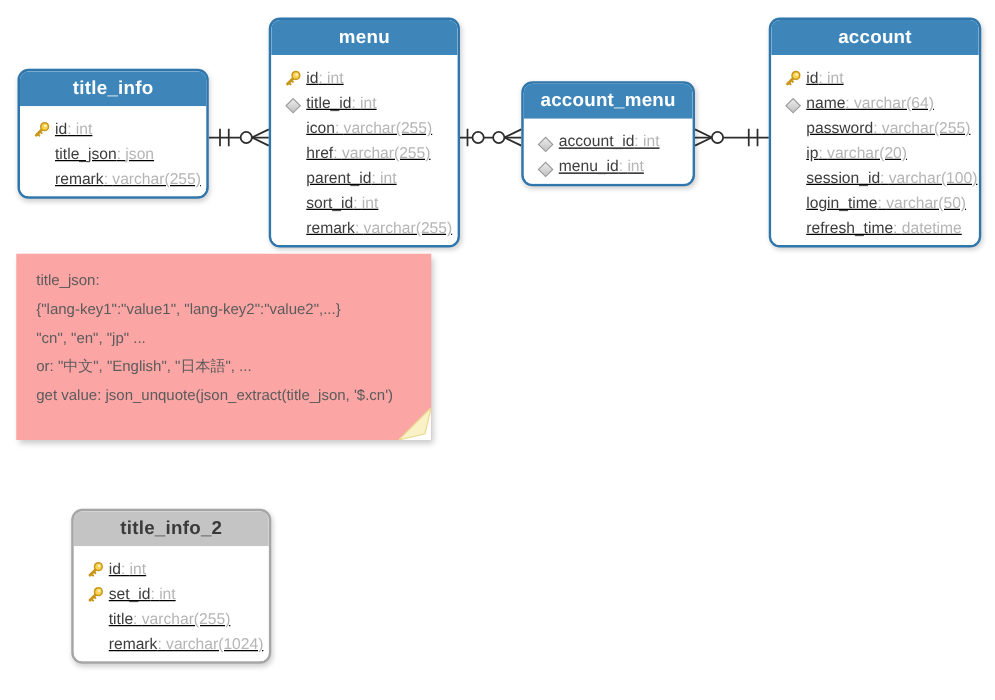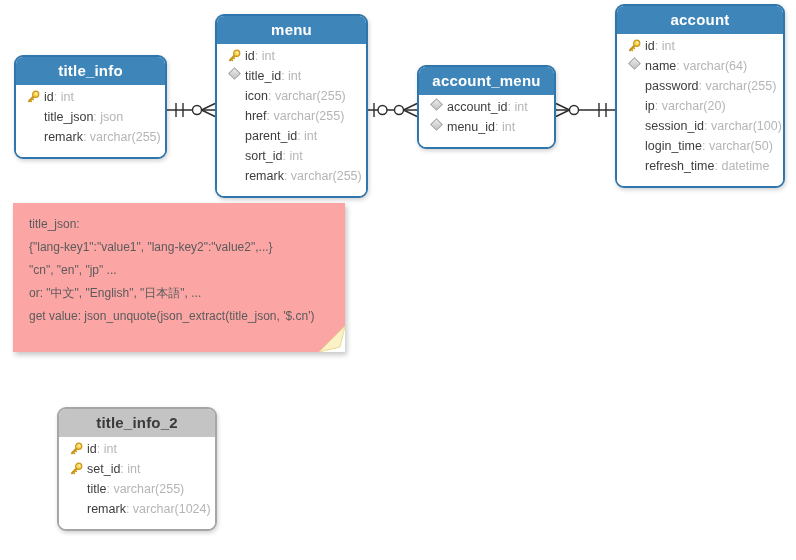--- a/index.html
+++ b/index.html
@@ -7,21 +7,21 @@
   .canvas{position:relative;width:796px;height:560px;background:#ffffff;overflow:hidden;}
 
   
   .tbl{position:absolute;background:#ffffff;border:2px solid #2f76ac;border-radius:9px;
        box-shadow:1px 2px 4px rgba(0,0,0,0.18);overflow:hidden;box-sizing:border-box;}
   .tbl .hd{background:#3e86ba;color:#ffffff;text-align:center;font-size:15px;font-weight:bold;
            padding:5px 4px 6px;letter-spacing:0.2px;}
   .tbl.gray{border-color:#a6a6a6;}
   .tbl.gray .hd{background:#c4c4c4;color:#3a3a3a;}
   .bd{padding:5px 4px 7px 7px;background:#ffffff;}
-  .row{display:flex;align-items:flex-start;height:20px;white-space:nowrap;font-size:12.5px;}
+  .row{display:flex;align-items:flex-end;height:20px;white-space:nowrap;font-size:12.5px;text-decoration:underline;}
   .ric{width:21px;min-width:21px;display:flex;align-items:center;justify-content:center;}
   .cname{color:#3d3d3d;}
   .ctype{color:#b5b5b5;}
   .ctype::before{content:": ";}
   .dmd{width:7px;height:7px;background:linear-gradient(135deg,#ececec,#c2c2c2);
        border:1px solid #9b9b9b;transform:rotate(45deg);}
 
   
   .connectors{position:absolute;left:0;top:0;pointer-events:none;}
 
@@ -152,21 +152,21 @@
       <div class="row">
         <span class="ric">
             <span class="dmd"></span>
           </span>
         <span class="cname">menu_id</span>
           <span class="ctype">int</span>
       </div>
     </div>
   </div>
 
-  <div class="tbl" style="left:615px;top:4px;width:170px;">
+  <div class="tbl" style="left:615px;top:14px;width:170px;">
     <div class="hd">account</div>
     <div class="bd">
       <div class="row">
         <span class="ric">
             <svg width="13" height="13" viewBox="0 0 13 13">
               <path d="M2 11.2 L6.8 6.4" stroke="#c9961b" stroke-width="2.2" stroke-linecap="round"></path>
               <path d="M3.1 10.1 L4.5 11.5 M5 8.2 L6.3 9.5" stroke="#c9961b" stroke-width="1.6" stroke-linecap="round"></path>
               <circle cx="8.7" cy="4.3" r="3.1" fill="#f9d34f" stroke="#c9961b" stroke-width="1.2"></circle>
               <circle cx="9.3" cy="3.7" r="1.1" fill="#fdf0bc"></circle>
             </svg>

